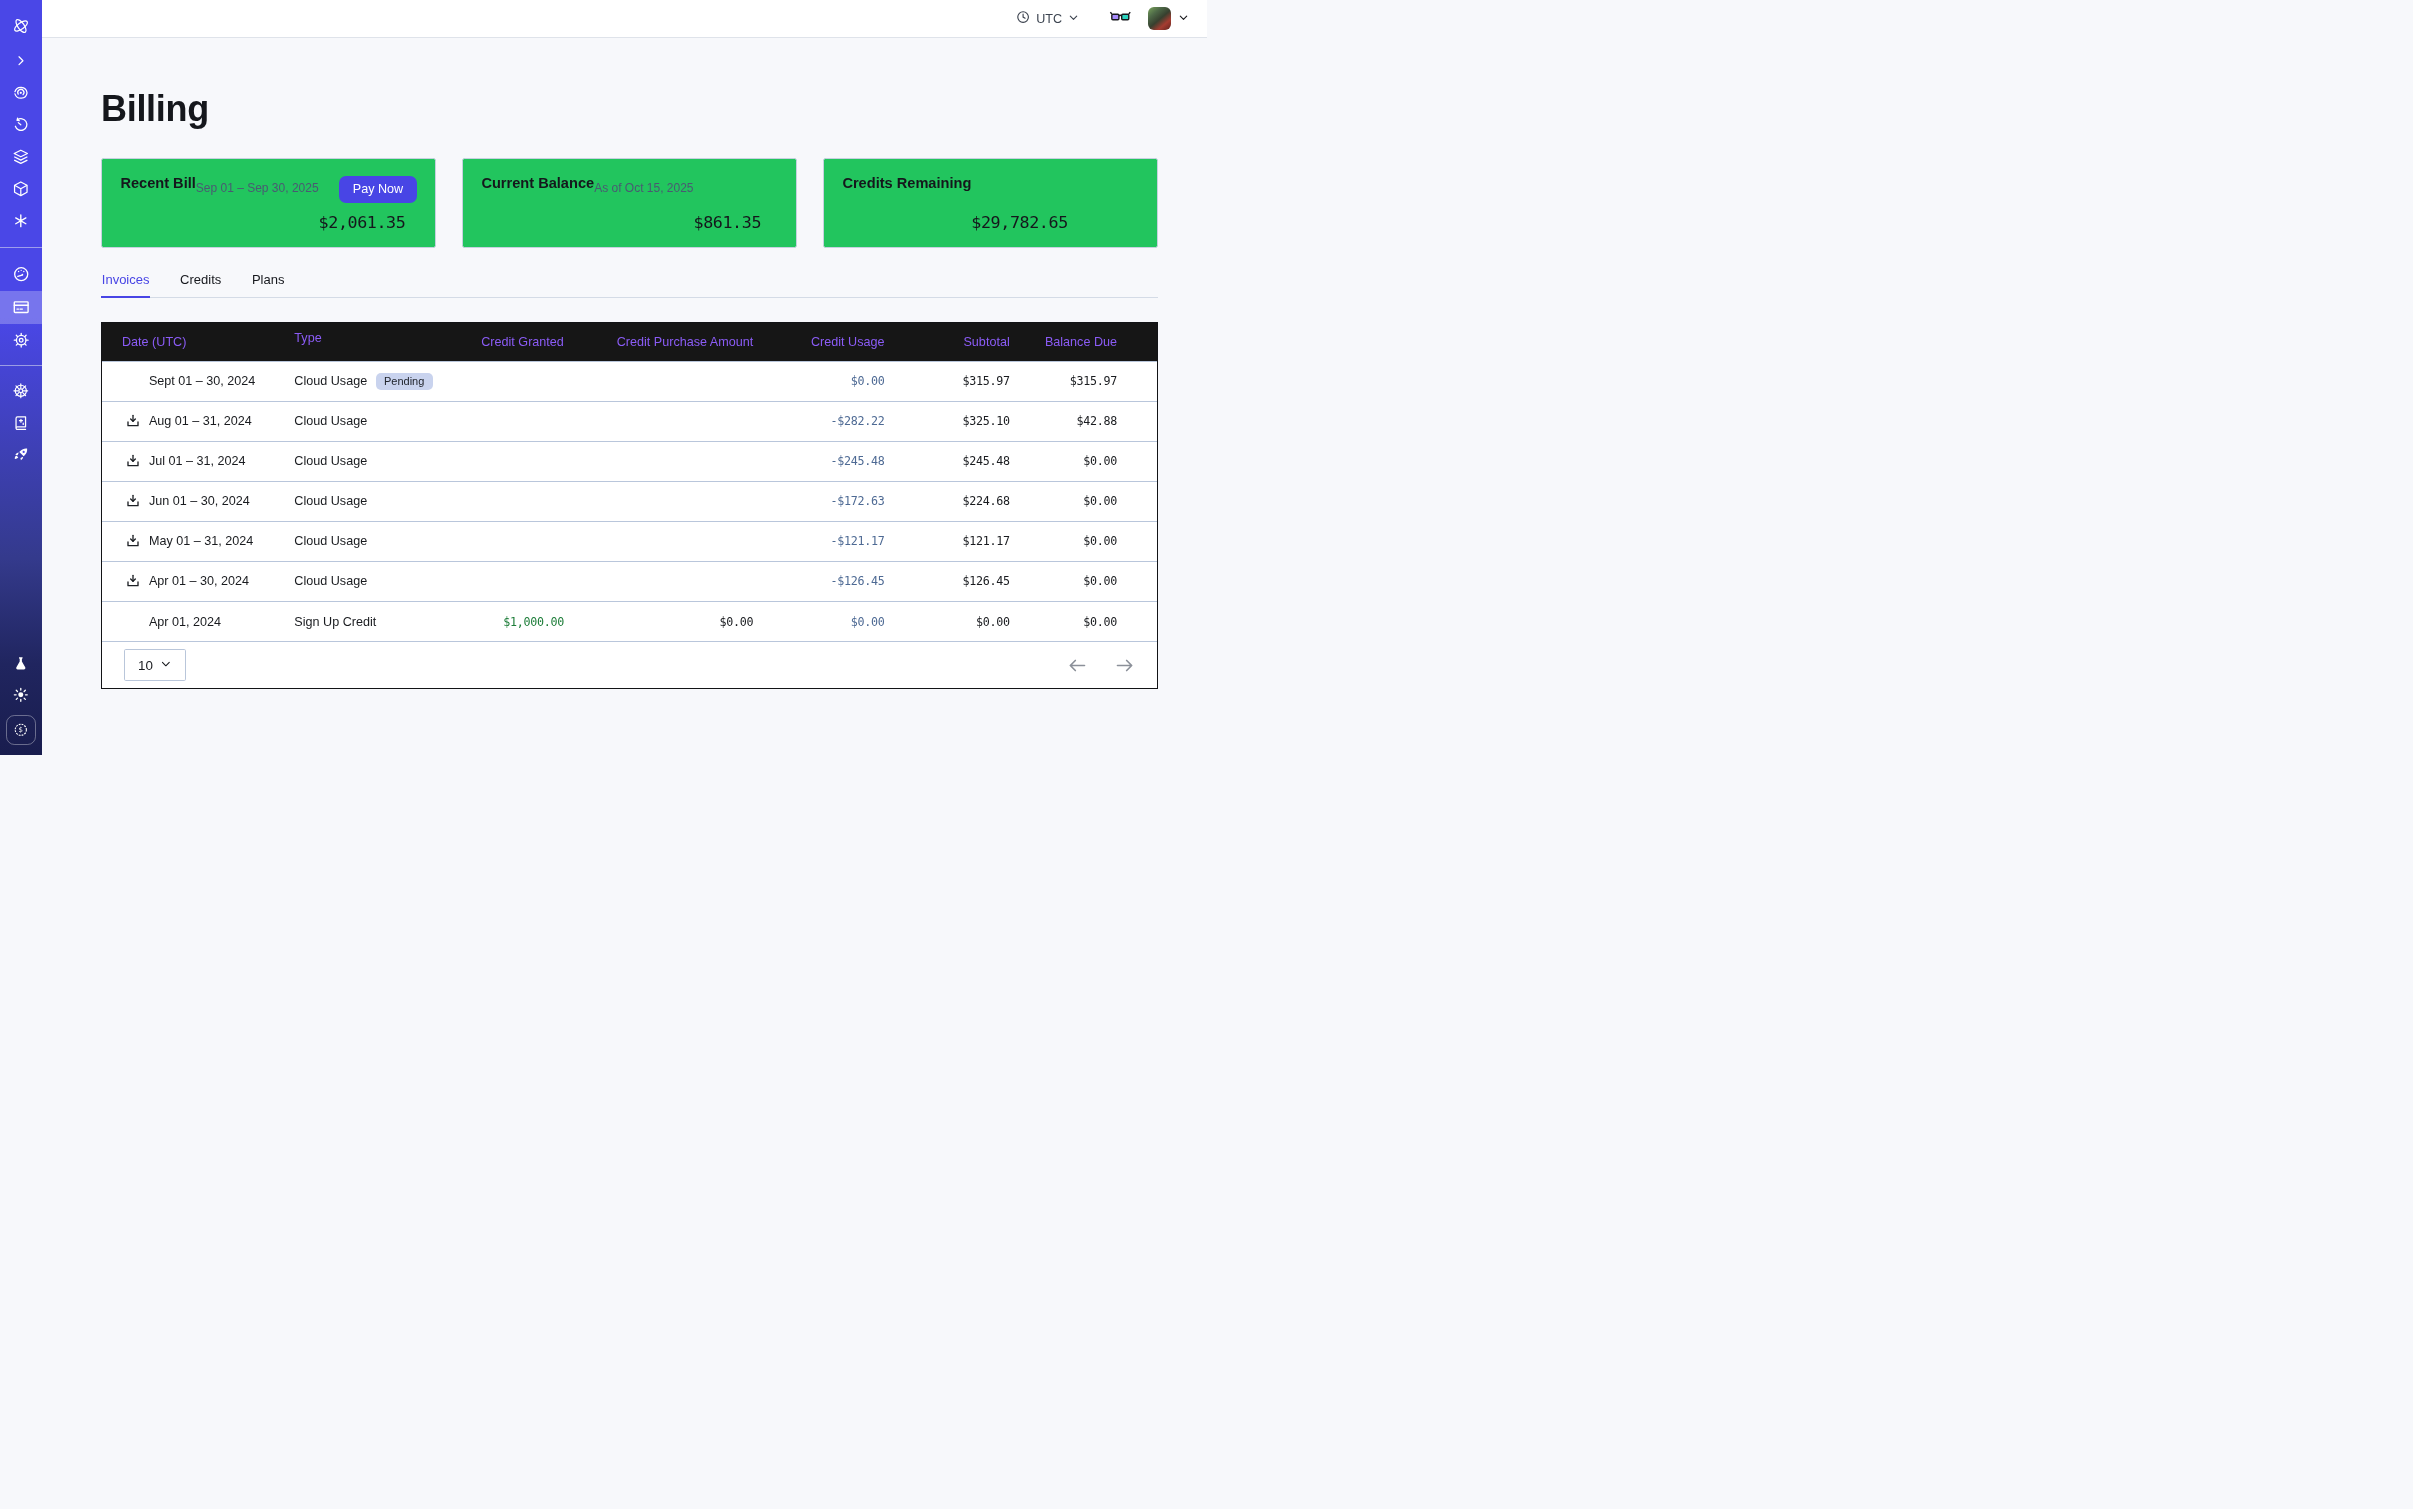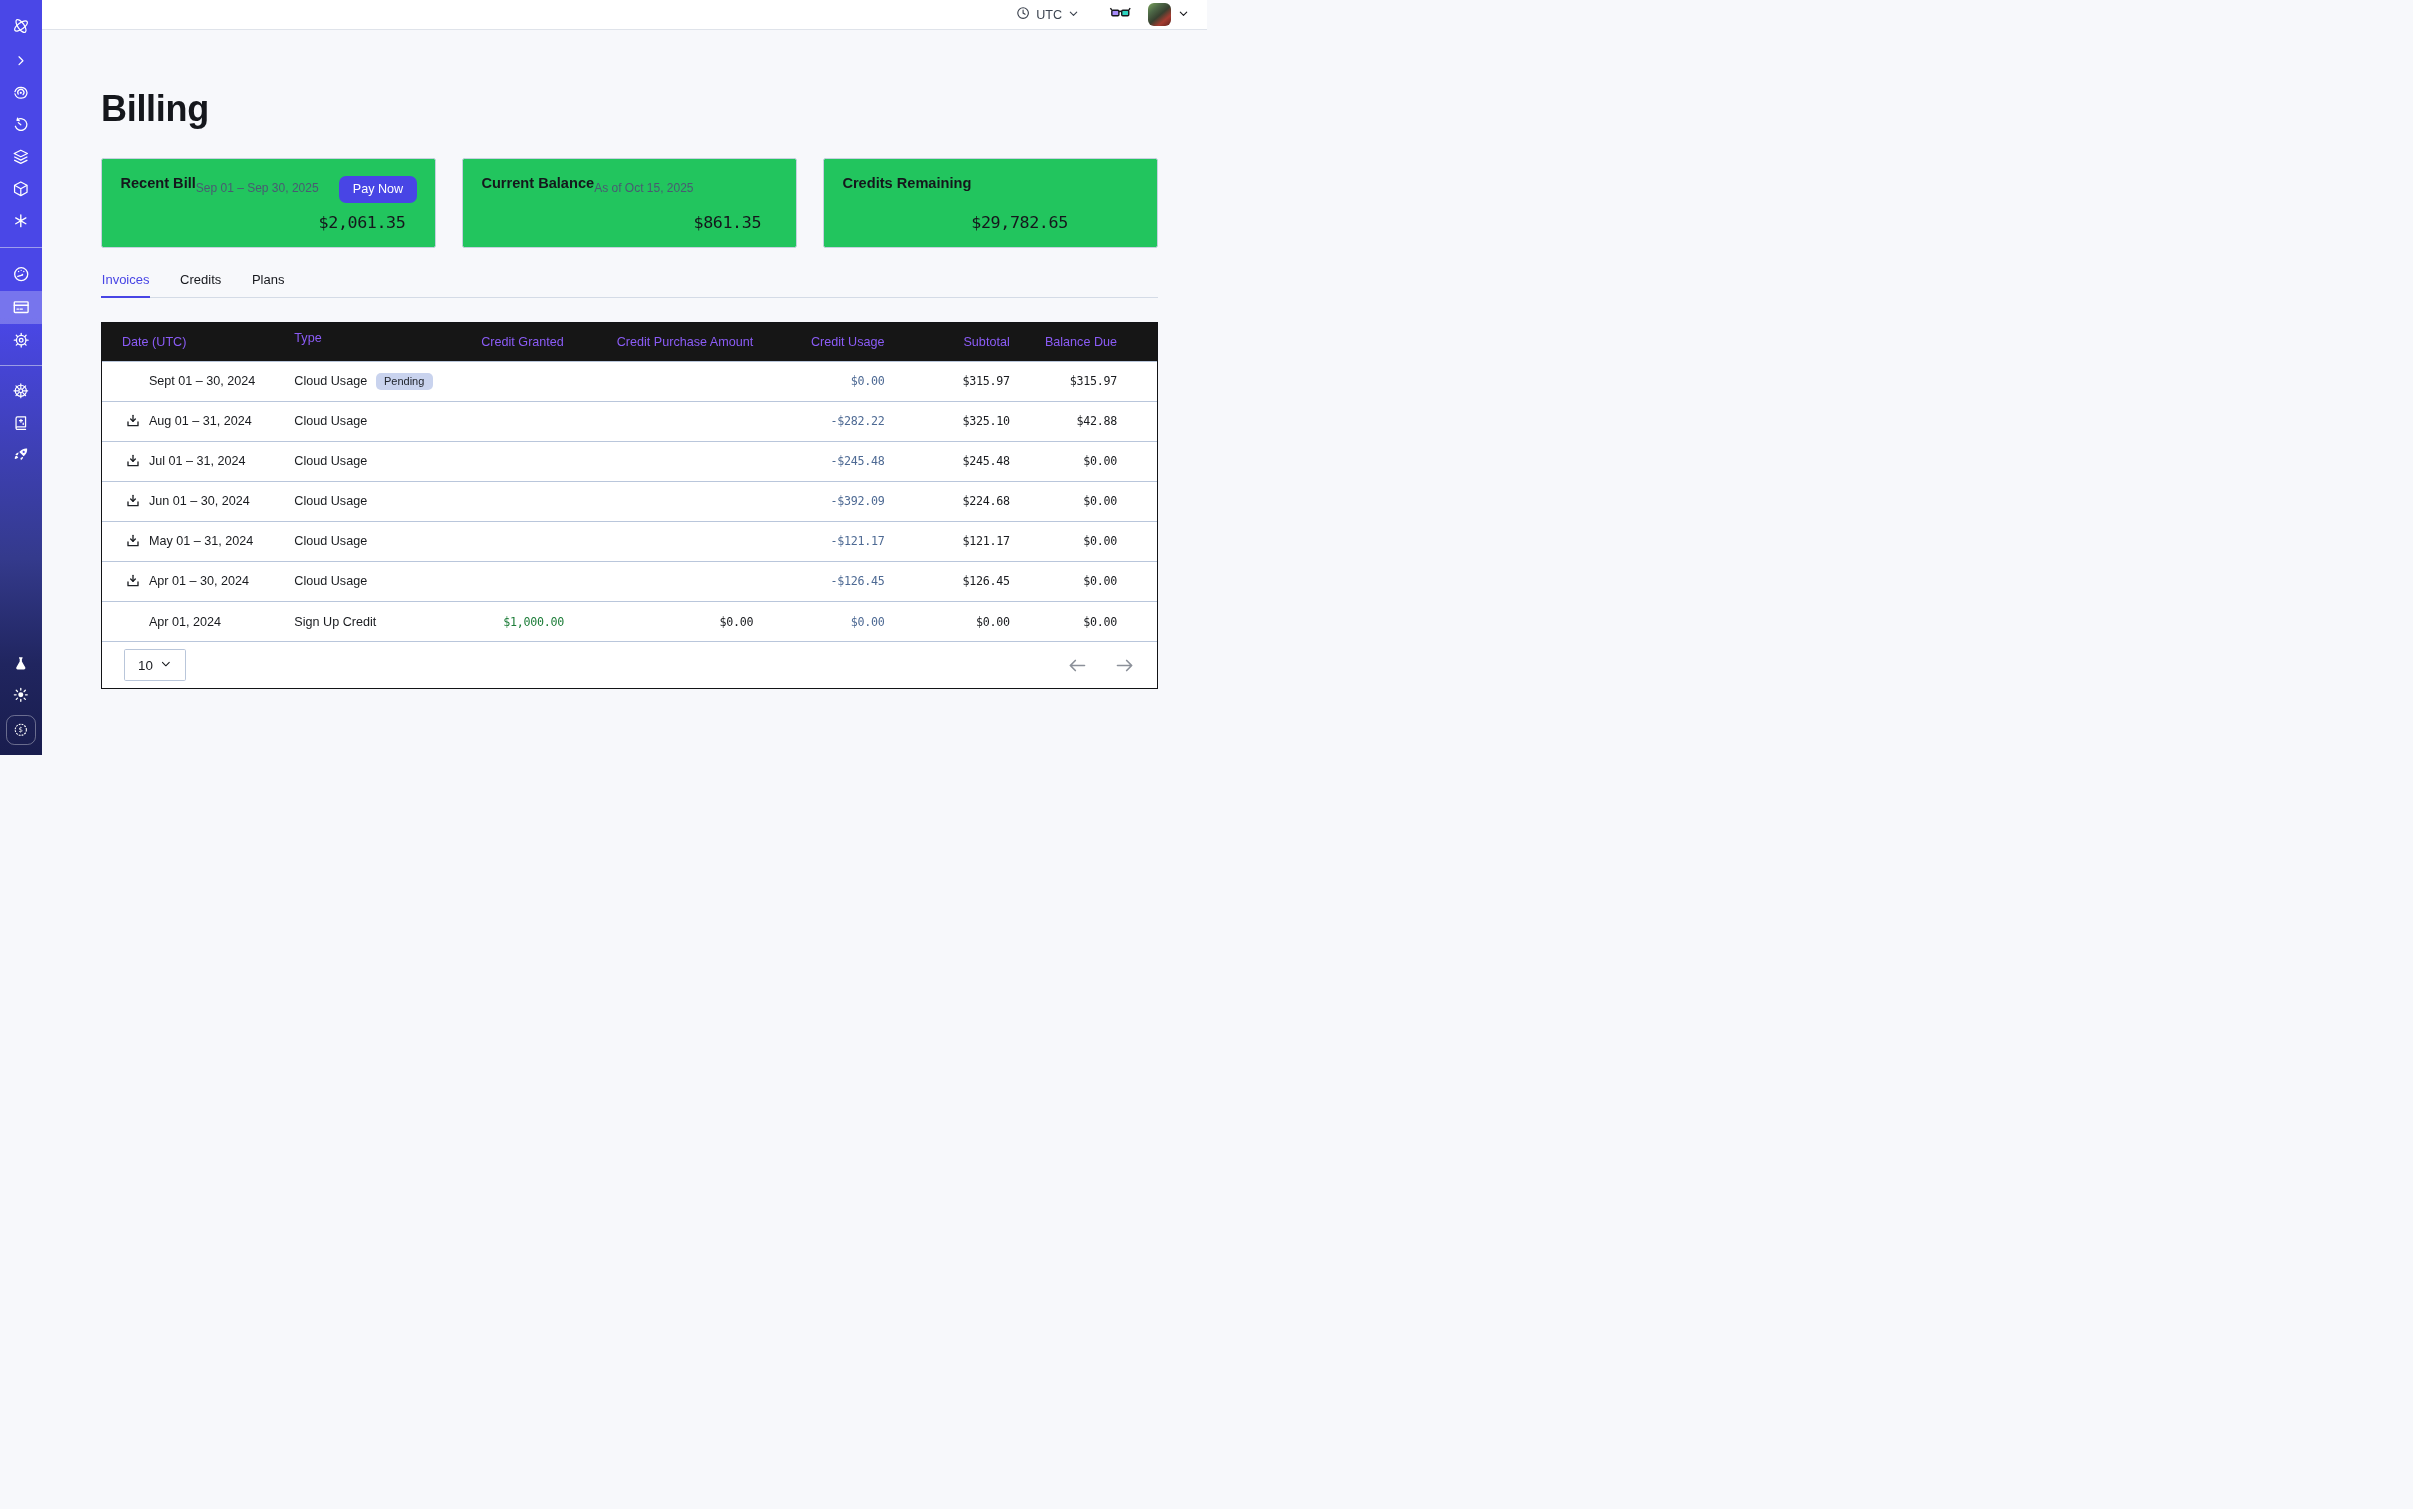--- a/index.html
+++ b/index.html
@@ -21,21 +21,21 @@
   .side-btn.active { background:rgba(255,255,255,0.25); }
   .side-div { width:42px; height:0.8px; background:rgba(226,230,240,0.55); margin:10px 0; }
   .side-spacer { flex:1; }
   .dollar-btn {
     width:30px; height:30px; margin-bottom:10px; border:1.3px solid rgba(255,255,255,0.35);
     border-radius:8.4px; display:flex; align-items:center; justify-content:center; color:#fff; cursor:pointer;
   }
   .sidebar svg { display:block; }
   
   .topbar {
-    position:absolute; left:42px; right:0; top:0; height:30px; background:#fff;
+    position:absolute; left:42px; right:0; top:0; height:38px; background:#fff;
     border-bottom:0.8px solid #dfe3ea; display:flex; align-items:center; justify-content:flex-end;
     padding-right:18.4px; z-index:5;
   }
   .tz-group { display:flex; align-items:center; gap:5.9px; color:#3a414d; cursor:pointer; }
   .tz-label { font-size:12.6px; color:#3c4450; }
   .glasses-btn { margin-left:30px; display:flex; align-items:center; cursor:pointer; }
   .avatar-group { margin-left:16.7px; display:flex; align-items:center; gap:6.7px; cursor:pointer; }
   .avatar {
     width:22.6px; height:22.6px; border-radius:5.9px;
     background:linear-gradient(140deg,#7ba45c 0%,#4d6847 28%,#37402f 52%,#a53c31 74%,#5e231e 100%);
@@ -399,21 +399,21 @@
                 <span>Jun 01 – 30, 2024</span>
               </div>
             </td>
             <td class="c-type">
               <div class="type-wrap">
                 <span>Cloud Usage</span>
               </div>
             </td>
             <td class="num "></td>
             <td class="num "></td>
-            <td class="num usage-col">-$392.09</td>
+            <td class="num usage-col">-$172.63</td>
             <td class="num ">$224.68</td>
             <td class="num c-balance">$0.00</td>
           </tr>
           <tr>
             <td class="c-date">
               <div class="date-wrap">
                 <span class="dl">
                   <svg width="16" height="16" viewBox="0 0 24 24" fill="none" stroke="currentColor" stroke-width="2" stroke-linecap="round" stroke-linejoin="round">
                     <path d="M12 3.5v9"></path>
                     <path d="M8.5 9L12 12.5 15.5 9"></path>

